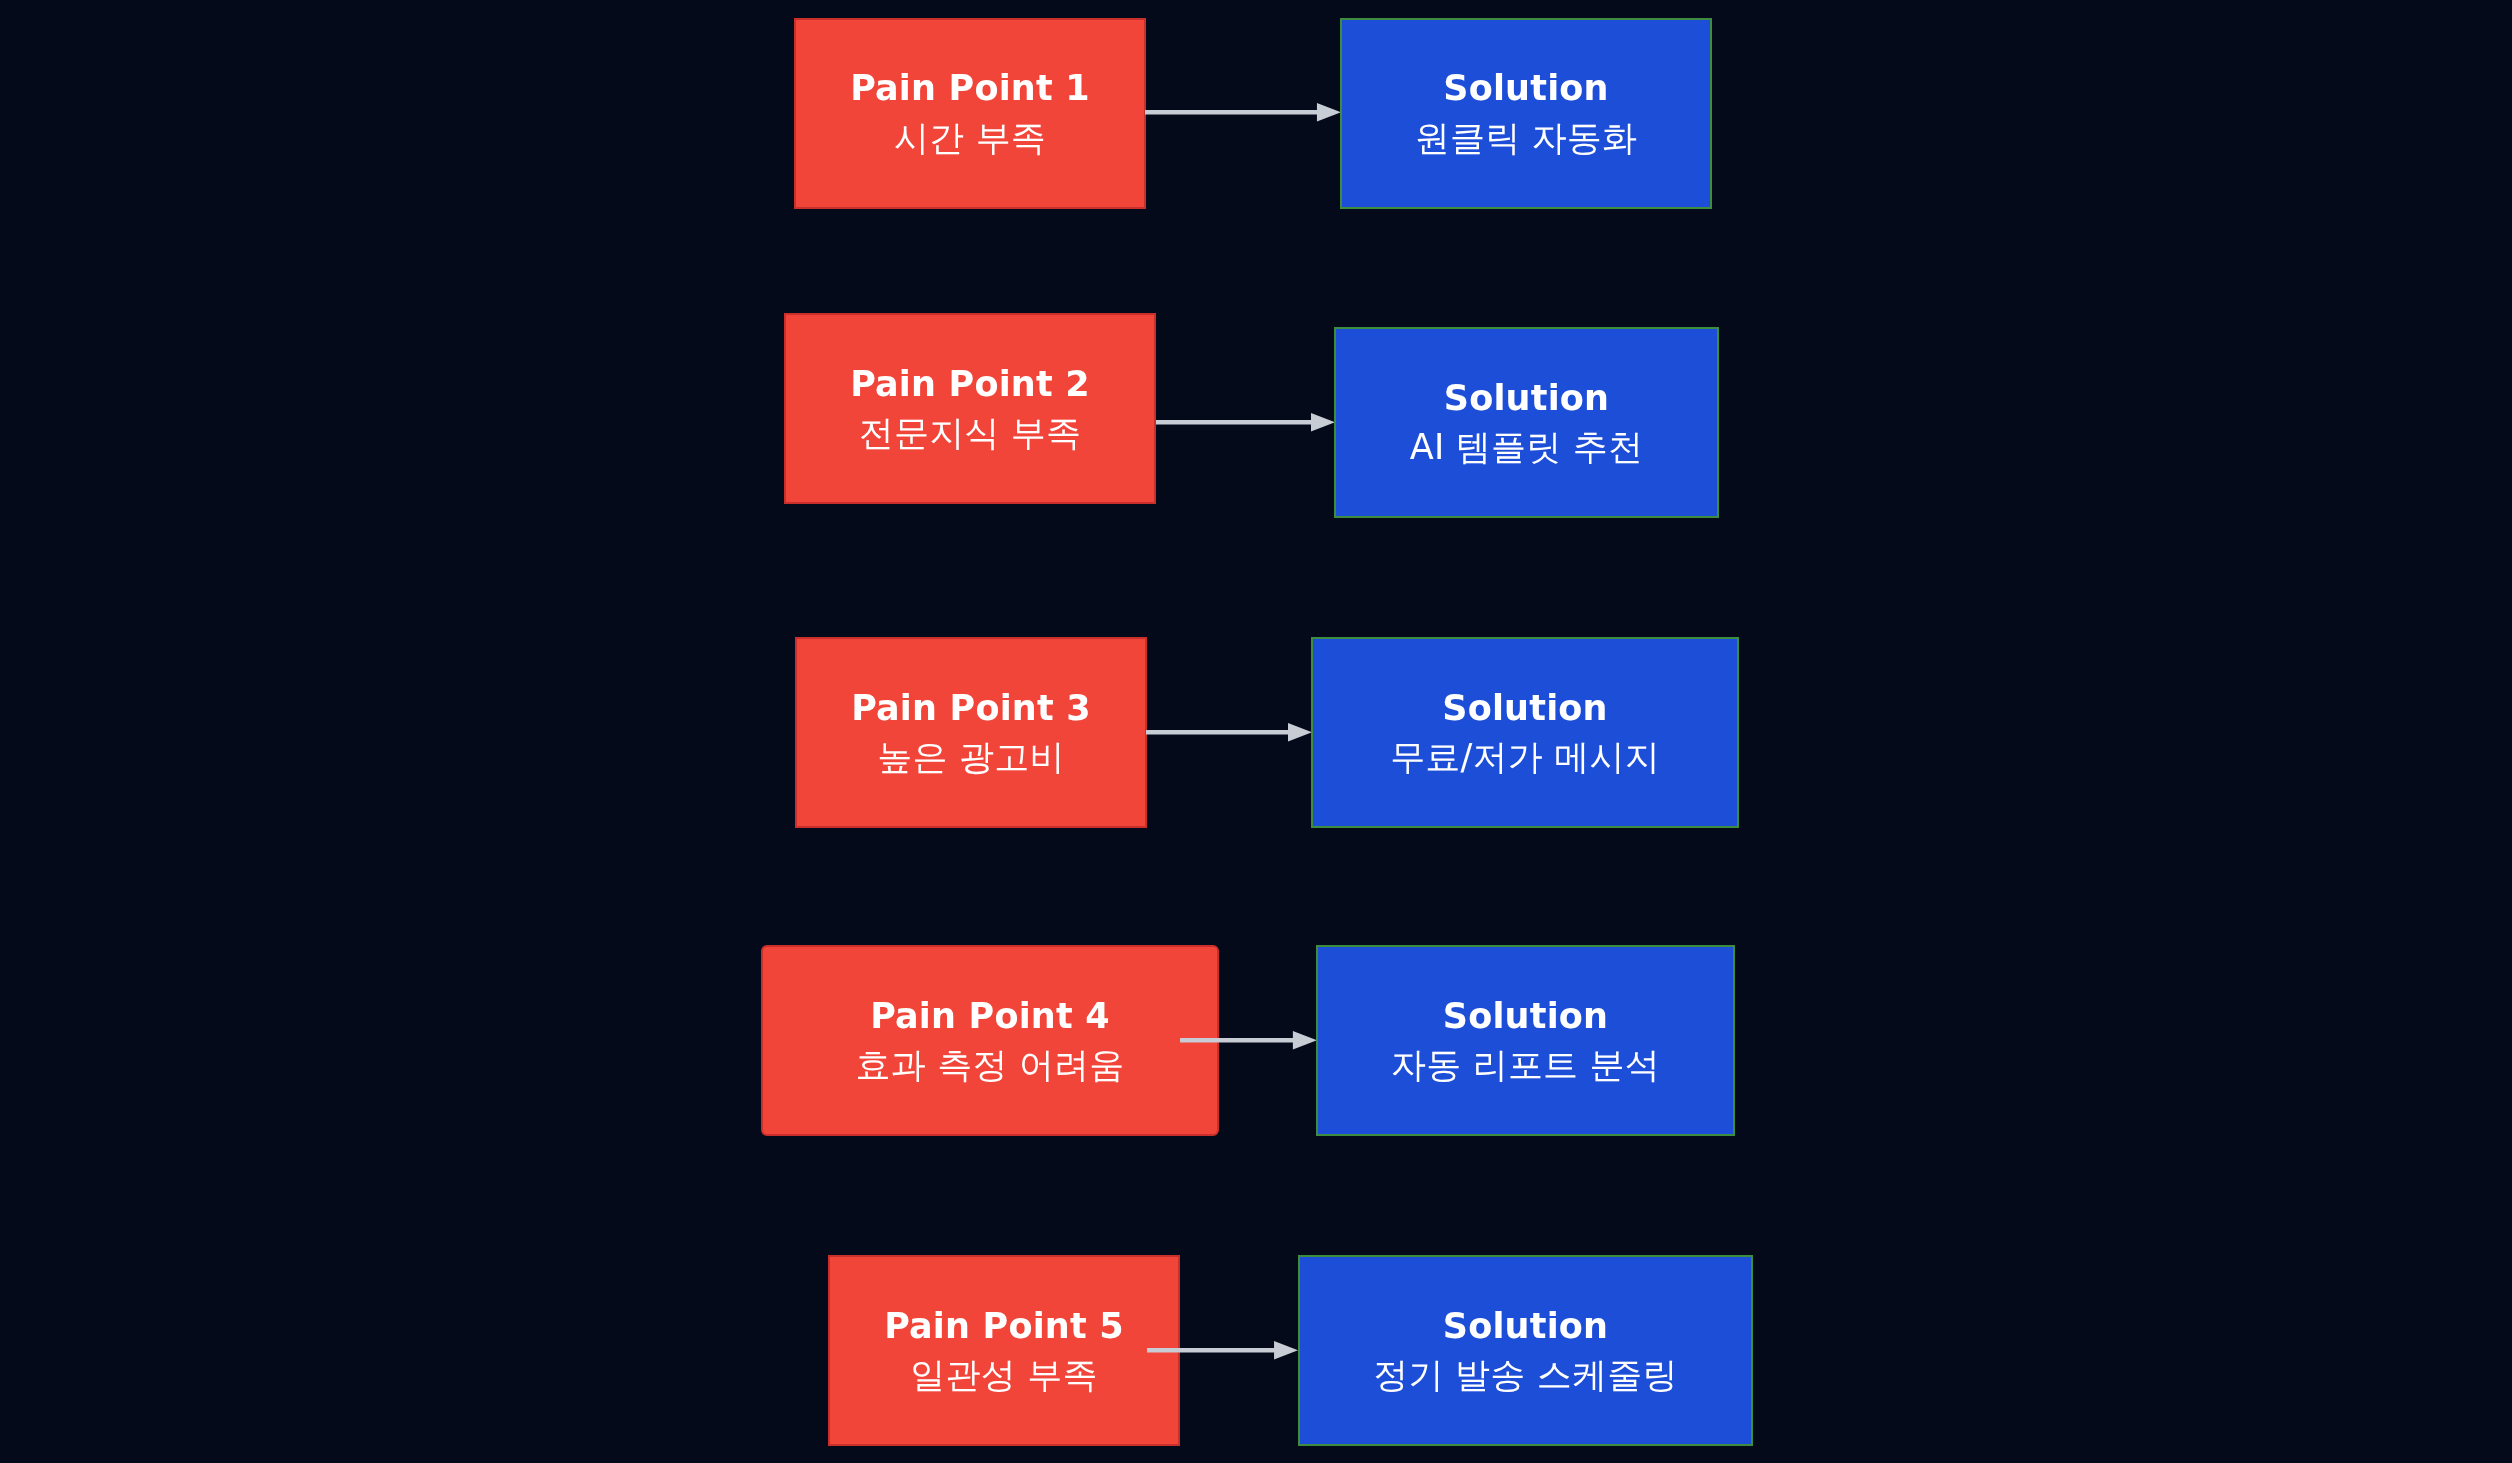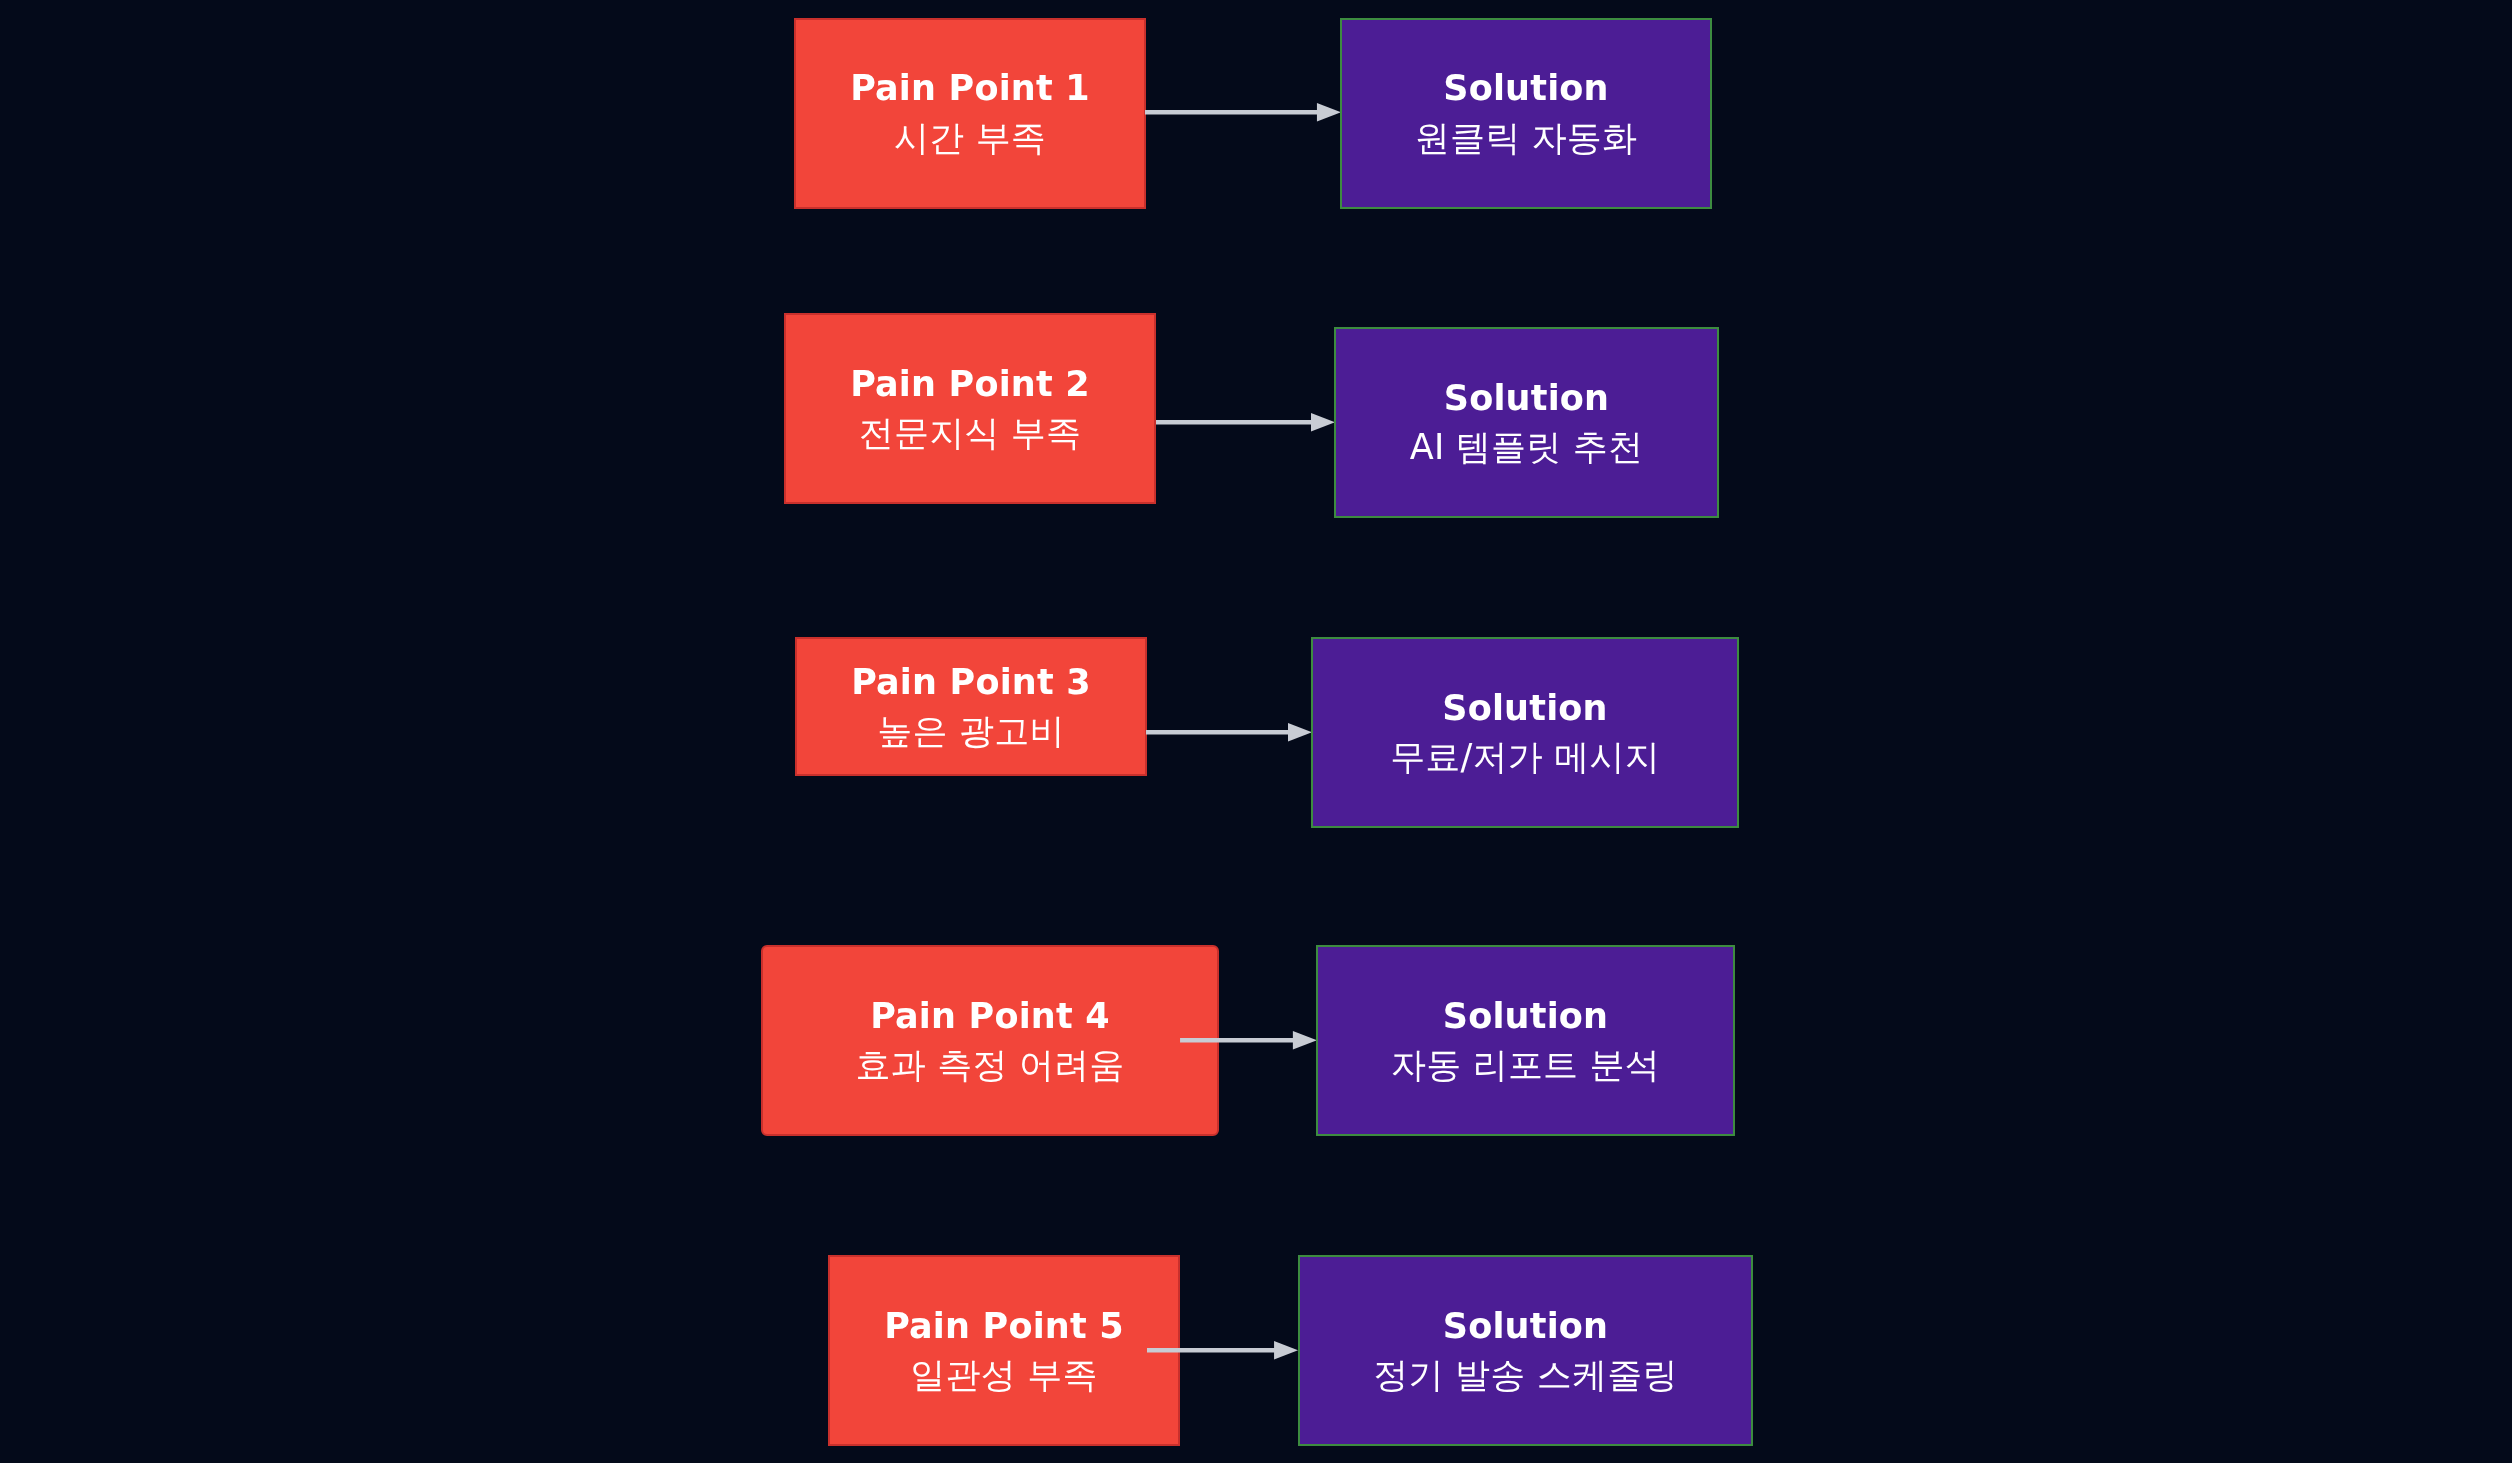--- a/index.html
+++ b/index.html
@@ -42,21 +42,21 @@
     font-weight: 400;
     letter-spacing: 0.2px;
     white-space: nowrap;
     margin-top: 1px;
   }
   .node.pain {
     background: #F2453A;
     border: 2.8px solid #C9302C;
   }
   .node.solution {
-    background: #4c1d95;
+    background: #1d4ed8;
     border: 2.8px solid #3D8C40;
   }
   .arrow {
     position: absolute;
     height: 18.5px;
     display: block;
   }
   .arrow svg { display: block; overflow: visible; }
 </style>
 </head>
@@ -92,21 +92,21 @@
         <polygon points="168,0 194,10 168,20" fill="#C8CCD4"></polygon>
       </svg>
     </div>
     <div class="node solution" style="left:1334px; top:327px; width:385px; height:191px;">
       <span class="title">Solution</span>
       <span class="subtitle">AI 템플릿 추천</span>
     </div>
   </div>
 
   <div class="flow-row" style="top:0px;">
-    <div class="node pain" style="left:795px; top:637px; width:352px; height:139px;">
+    <div class="node pain" style="left:795px; top:637px; width:352px; height:191px;">
       <span class="title">Pain Point 3</span>
       <span class="subtitle">높은 광고비</span>
     </div>
     <div class="arrow" style="left:1146px; top:723px; width:166px;">
       <svg width="166" height="18.5" viewBox="0 0 180 20">
         <line x1="0" y1="10" x2="156" y2="10" stroke="#C8CCD4" stroke-width="5"></line>
         <polygon points="154,0 180,10 154,20" fill="#C8CCD4"></polygon>
       </svg>
     </div>
     <div class="node solution" style="left:1311px; top:637px; width:428px; height:191px;">

